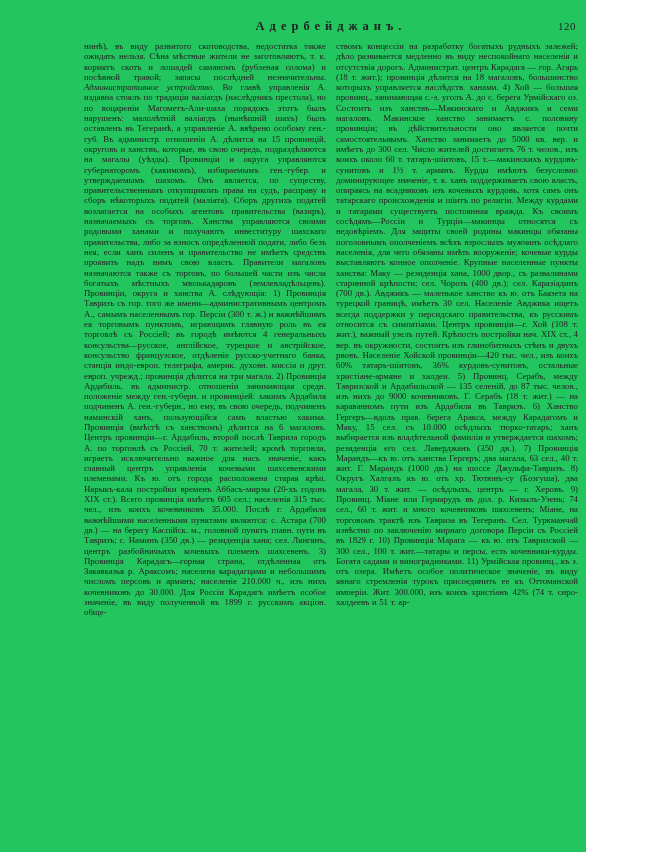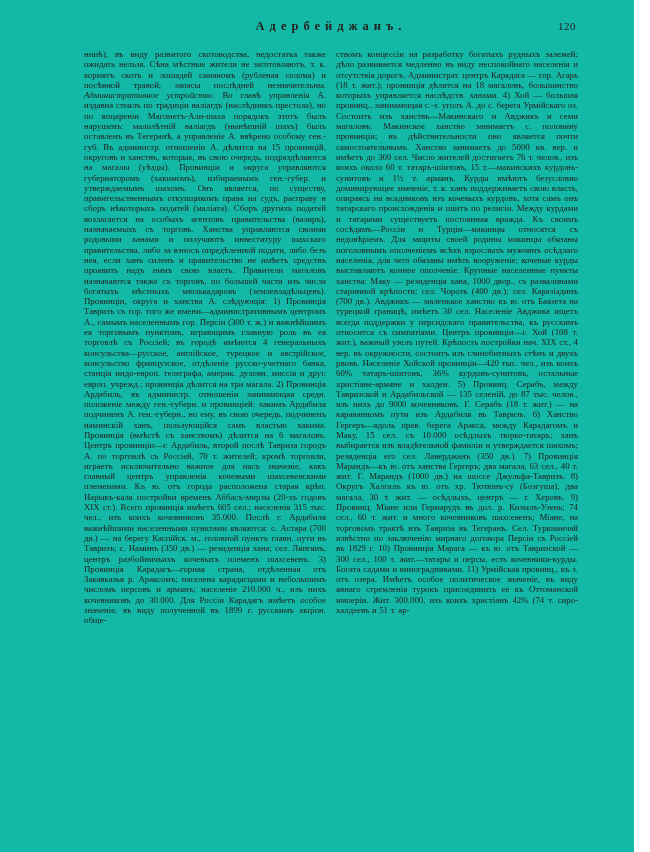--- a/index.html
+++ b/index.html
@@ -2,23 +2,23 @@
 <html lang="ru"><head>
 <meta charset="utf-8">
 <style>
   html, body {
     margin: 0;
     padding: 0;
     background: #ffffff;
   }
   .page {
     position: relative;
-    width: 634px;
+    width: 586px;
     height: 852px;
-    background: #14b8a6;
+    background: #22c55e;
     overflow: hidden;
     font-family: "Liberation Serif", "DejaVu Serif", serif;
     color: #232220;
     -webkit-font-smoothing: antialiased;
   }
   .running-head {
     position: absolute;
     top: 19px;
     left: 84px;
     width: 494px;
@@ -48,21 +48,20 @@
     width: 494px;
     display: flex;
     gap: 10px;
   }
   .column {
     width: 242px;
     font-size: 8.8px;
     line-height: 10.3px;
     text-align: justify;
     word-spacing: 0.3px;
-    margin-top: 8px;
   }
   .italic {
     font-style: italic;
   }
 </style>
 </head>
 <body>
 
 <div class="page">
 

